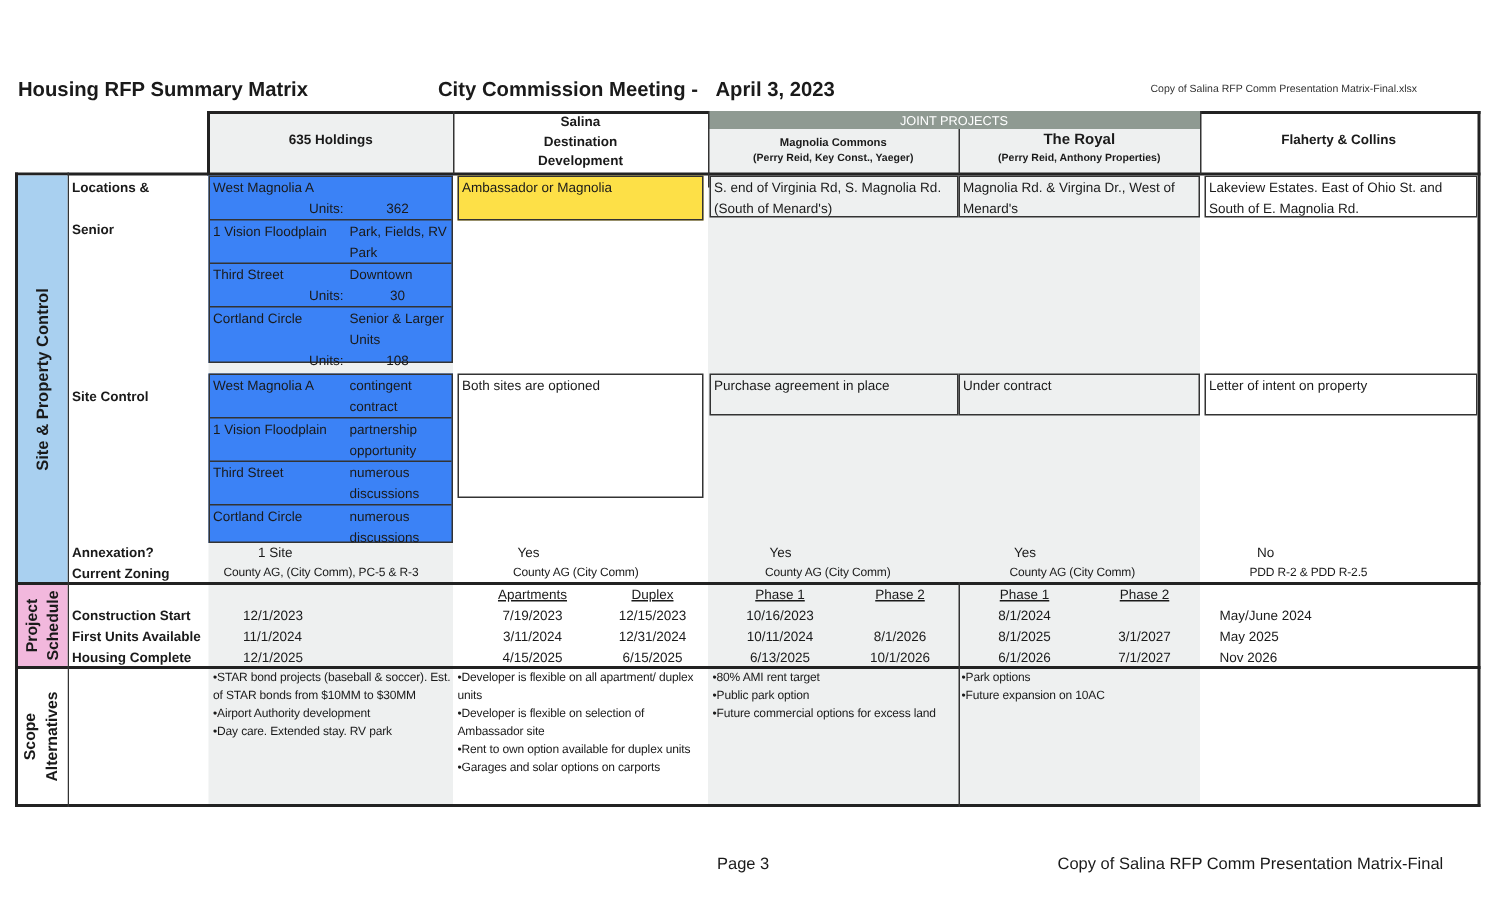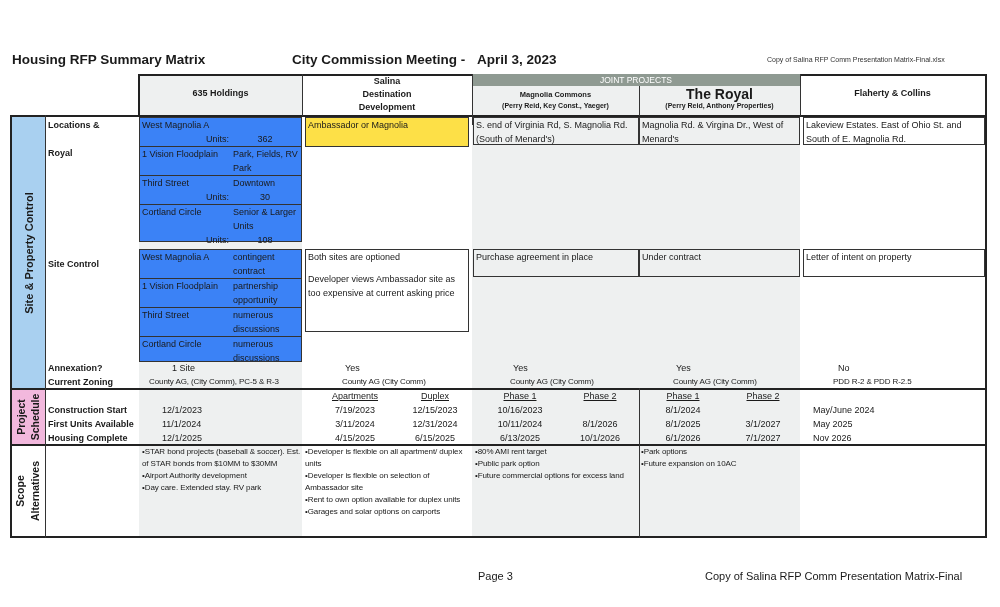--- a/index.html
+++ b/index.html
@@ -44,21 +44,21 @@
 <div class="abs center bold" style="left:302px;top:75px;width:170px;font-size:9px;line-height:13px;">
   <div>Salina</div>
   <div>Destination</div>
   <div>Development</div>
 </div>
 <div class="abs center" style="left:472px;top:89px;width:167px;">
   <div class="bold" style="font-size:7.5px;line-height:11px;">Magnolia Commons</div>
   <div class="bold" style="font-size:7px;line-height:11px;">(Perry Reid, Key Const., Yaeger)</div>
 </div>
 <div class="abs center" style="left:639px;top:88px;width:161px;">
-  <div class="bold" style="font-size:14px;line-height:12px;">The Royal</div>
+  <div class="bold" style="font-size:10px;line-height:12px;">The Royal</div>
   <div class="bold" style="font-size:7px;line-height:11px;">(Perry Reid, Anthony Properties)</div>
 </div>
 <div class="abs center bold" style="left:800px;top:88px;width:185px;font-size:9px;">Flaherty &amp; Collins</div>
 
 <div class="hline" style="left:139px;top:74px;width:333px;"></div>
 <div class="hline" style="left:800px;top:74px;width:187px;"></div>
 <div class="hline" style="left:10px;top:115px;width:977px;"></div>
 <div class="hline" style="left:10px;top:388px;width:977px;"></div>
 <div class="hline" style="left:10px;top:444px;width:977px;"></div>
 <div class="hline" style="left:10px;top:536px;width:977px;"></div>
@@ -83,21 +83,21 @@
   </div>
 </div>
 <div class="sect" style="left:12px;top:446px;width:33px;height:90px;background:#fff;">
   <div class="vert" style="font-size:10.5px;line-height:15px;">
     <div>Scope</div>
     <div>Alternatives</div>
   </div>
 </div>
 
 <div class="abs bold cell-text" style="left:48px;top:118px;">Locations &amp;</div>
-<div class="abs bold cell-text" style="left:48px;top:146px;">Royal</div>
+<div class="abs bold cell-text" style="left:48px;top:146px;">Senior</div>
 <div class="abs bold cell-text" style="left:48px;top:257px;">Site Control</div>
 <div class="abs bold cell-text" style="left:48px;top:361px;">Annexation?</div>
 <div class="abs bold cell-text" style="left:48px;top:375px;">Current Zoning</div>
 <div class="abs bold cell-text" style="left:48px;top:403px;">Construction Start</div>
 <div class="abs bold cell-text" style="left:48px;top:417px;">First Units Available</div>
 <div class="abs bold cell-text" style="left:48px;top:431px;">Housing Complete</div>
 
 <div class="sub-tbl cell-text" style="left:139px;top:117px;width:163px;height:125px;">
   <div class="sub-row" style="flex-direction:column;">
     <div style="padding-left:2px;">West Magnolia A</div>
@@ -151,21 +151,20 @@
     <div class="c2">numerous discussions</div>
   </div>
   <div class="sub-row">
     <div class="c1">Cortland Circle</div>
     <div class="c2">numerous discussions</div>
   </div>
 </div>
 
 <div class="abs box cell-text" style="left:305px;top:249px;width:164px;height:83px;padding:0 2px;background:#fff;">
   <div style="margin-bottom:8px;">Both sites are optioned</div>
-  <div>Developer views Ambassador site  as too expensive at current asking price</div>
 </div>
 <div class="abs box cell-text" style="left:473px;top:249px;width:166px;height:28px;padding:0 2px;">Purchase agreement in place</div>
 <div class="abs box cell-text" style="left:639px;top:249px;width:161px;height:28px;padding:0 2px;">Under contract</div>
 <div class="abs box cell-text" style="left:803px;top:249px;width:182px;height:28px;padding:0 2px;background:#fff;">Letter of intent on property</div>
 
 <div class="abs cell-text" style="left:172px;top:361px;">1 Site</div>
 <div class="abs cell-text" style="left:345px;top:361px;">Yes</div>
 <div class="abs cell-text" style="left:513px;top:361px;">Yes</div>
 <div class="abs cell-text" style="left:676px;top:361px;">Yes</div>
 <div class="abs cell-text" style="left:838px;top:361px;">No</div>

